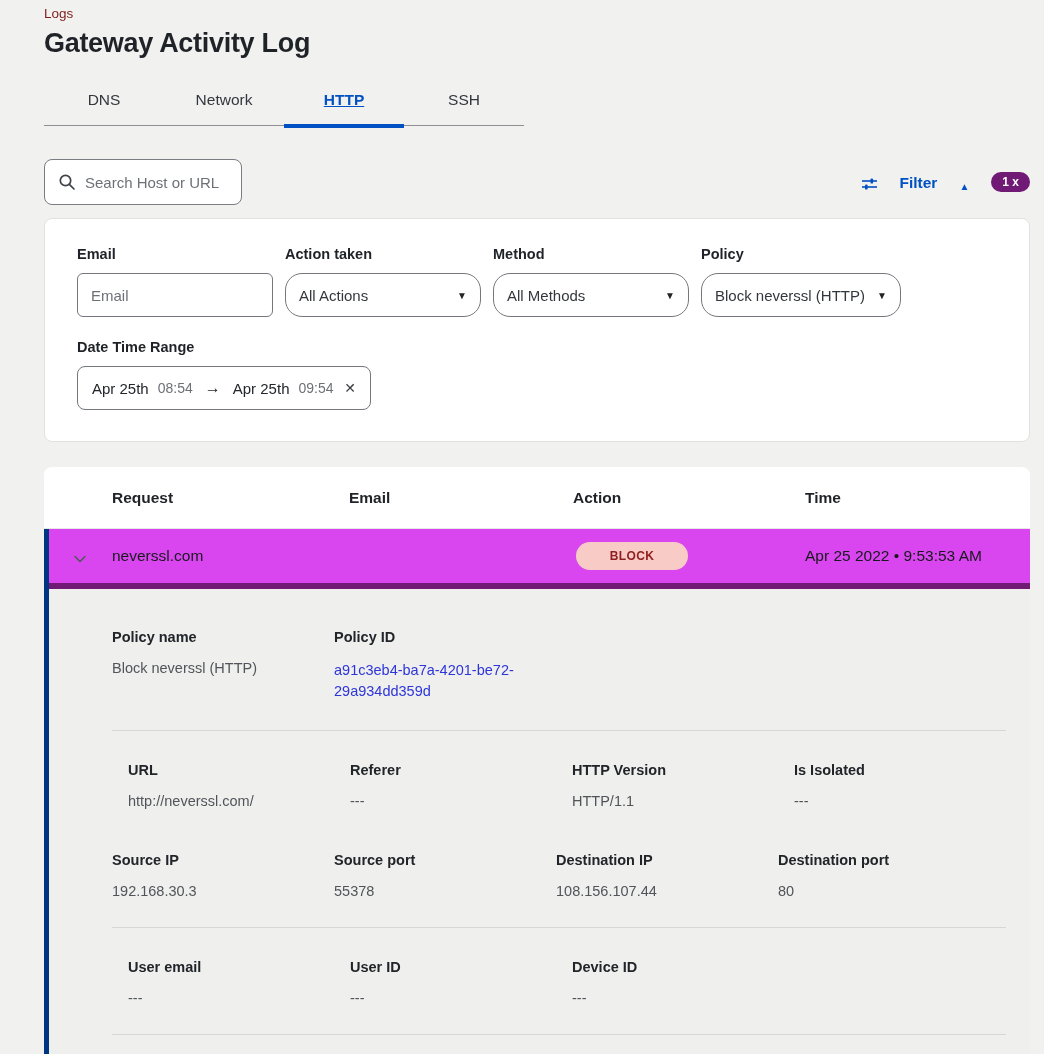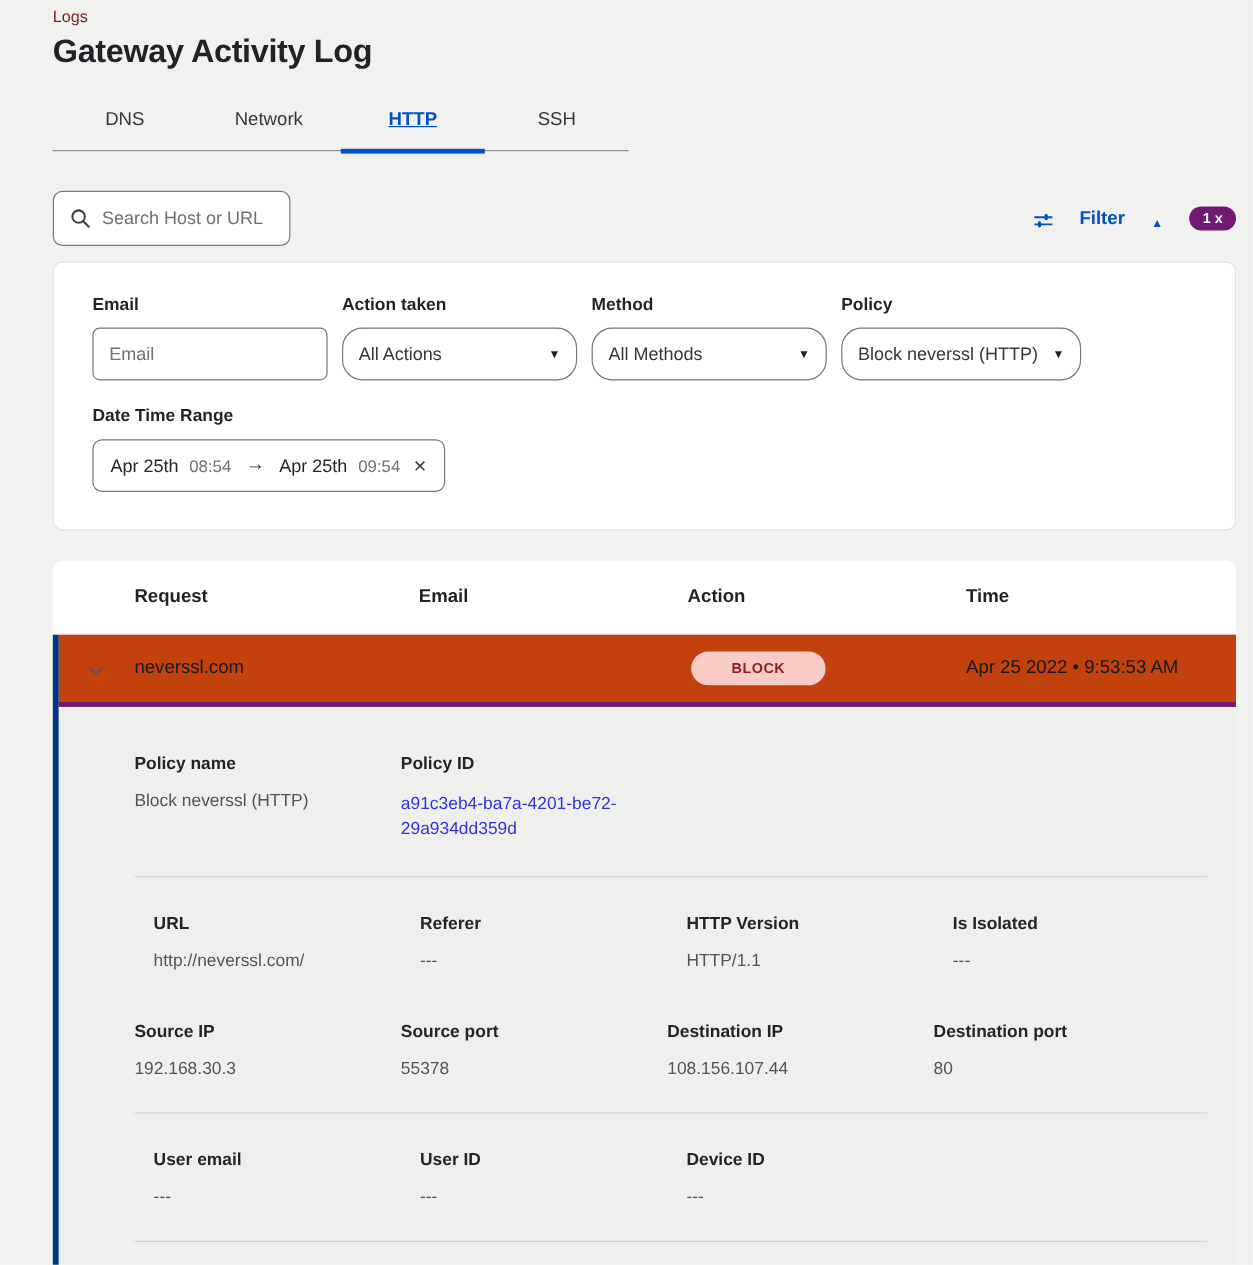--- a/index.html
+++ b/index.html
@@ -51,21 +51,21 @@
   .dr-date { color:#23262b; }
   .dr-time { color:#6d7176; font-size:14px; }
   .dr-arrow { color:#23262b; font-size:16px; padding:0 3px; }
   .dr-clear { margin-left:auto; color:#3a3e43; font-size:14px; cursor:pointer; }
 
   
   .table-panel { margin-top:25px; background:#fff; border-radius:8px 8px 0 0; min-height:604px; }
   .cols { display:grid; grid-template-columns:237px 224px 232px 1fr; padding-left:68px; align-items:center; }
   .thead { height:62px; font-weight:700; font-size:15.5px; color:#1f2328; border-bottom:1px solid #e6e6e5; }
   .expanded-wrap { border-left:5px solid #003681; }
-  .trow { height:60px; position:relative; background:#c2410c; border-bottom:4px solid #701a75; padding-left:63px; }
+  .trow { height:60px; position:relative; background:#d946ef; border-bottom:6px solid #701a75; padding-left:63px; }
   .trow .chev { position:absolute; left:23px; top:22px; cursor:pointer; }
   .req-cell { font-size:15.5px; color:#17191d; }
   .badge-block { width:112px; height:28px; margin-left:3px; background:#f8cbc6; color:#8f1e1e; border-radius:999px; display:flex; align-items:center; justify-content:center; font-size:12px; font-weight:700; letter-spacing:0.4px; }
   .time-cell { font-size:15.5px; color:#17191d; }
 
   
   .detail { background:#efefee; padding:40px 24px 0 63px; min-height:477px; }
   .dgrid { display:grid; grid-template-columns:222px 222px 222px 1fr; }
   .dlabel { font-weight:700; font-size:14.5px; color:#212529; margin-bottom:15px; }
   .dvalue { font-size:14.5px; color:#515459; }

